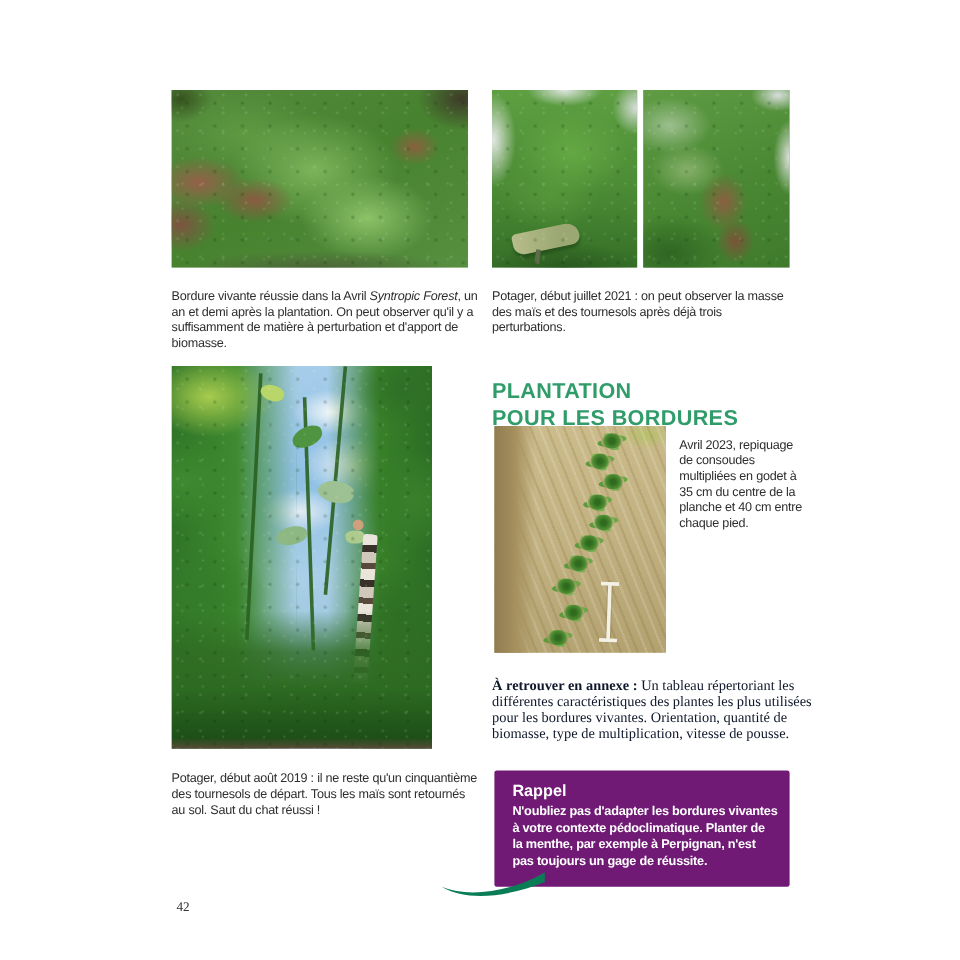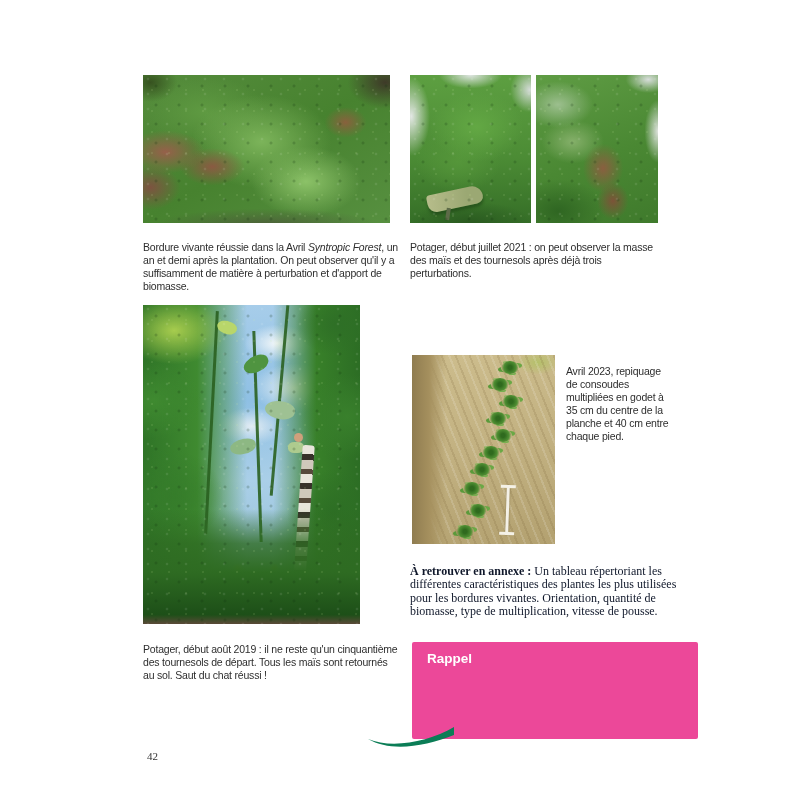--- a/index.html
+++ b/index.html
@@ -118,21 +118,21 @@
   .caption i{font-style:italic;}
   .c1{left:143px;top:230px;width:268px;}
   .c2{left:410px;top:230px;width:252px;}
   .c-avril{left:566px;top:354px;width:108px;}
   .c4{left:143px;top:632px;width:258px;}
   .heading{position:absolute;left:410px;top:301px;font-size:18px;font-weight:bold;
     line-height:1.22;letter-spacing:.3px;color:#2f9c6a;}
   .annexe{position:absolute;left:410px;top:553px;width:272px;
     font-family:"Liberation Serif",serif;font-size:12px;line-height:1.12;color:#0f172a;}
   .annexe strong{font-weight:bold;}
-  .rappel{position:absolute;left:412px;top:642px;width:286px;height:97px;background:#ec4899;
+  .rappel{position:absolute;left:412px;top:642px;width:246px;height:97px;background:#701a75;
     border-radius:2px;box-sizing:border-box;padding:9px 10px 10px 15px;color:#ffffff;}
   .rappel-title{font-size:13.5px;font-weight:bold;margin:0 0 4px 0;}
   .rappel-body{font-size:10.6px;line-height:1.32;letter-spacing:-0.2px;font-weight:bold;}
   .rappel-tail{position:absolute;left:-46px;bottom:-15px;}
   .pageno{position:absolute;left:147px;top:750px;font-family:"Liberation Serif",serif;
     font-size:11px;color:#333333;text-align:center;}
 </style>
 </head>
 <body>
 
@@ -143,20 +143,24 @@
   <div class="photo photo2 leafy">
     <div class="barrow"></div>
     <div class="barrow-leg"></div>
   </div>
   <div class="photo photo3 leafy"></div>
 
   <p class="caption c1"><span>Bordure vivante réussie dans la Avril </span><i>Syntropic Forest</i><span>, un an et demi après la plantation. On peut observer qu'il y a suffisamment de matière à perturbation et d'apport de biomasse.</span></p>
 
   <p class="caption c2">Potager, début juillet 2021 : on peut observer la masse des maïs et des tournesols après déjà trois perturbations.</p>
 
+  <h2 class="heading">
+    <div>PLANTATION</div>
+    <div>POUR LES BORDURES</div>
+  </h2>
 
   <div class="photo photo4 leafy">
     <div class="p4-left"></div>
     <div class="p4-right"></div>
     <div class="stem stem1"></div>
     <div class="stem stem2"></div>
     <div class="stem stem3"></div>
     <div class="leafblob lb1"></div>
     <div class="leafblob lb2"></div>
     <div class="leafblob lb3"></div>
@@ -187,17 +191,18 @@
 
   <p class="annexe"><strong>À retrouver en annexe :</strong><span> Un tableau répertoriant les différentes caractéristiques des plantes les plus utilisées pour les bordures vivantes. Orientation, quantité de biomasse, type de multiplication, vitesse de pousse.</span></p>
 
   <p class="caption c4">Potager, début août 2019 : il ne reste qu'un cinquantième des tournesols de départ. Tous les maïs sont retournés au sol. Saut du chat réussi !</p>
 
   <div class="rappel">
     <svg class="rappel-tail" width="90" height="28" viewBox="0 0 90 28">
       <path d="M88 1 C62 16 26 23 2 13 C24 26 58 21 88 9 Z" fill="#0b7d56"></path>
     </svg>
     <div class="rappel-title">Rappel</div>
+    <div class="rappel-body">N'oubliez pas d'adapter les bordures vivantes à votre contexte pédoclimatique. Planter de la menthe, par exemple à Perpignan, n'est pas toujours un gage de réussite.</div>
   </div>
 
   <div class="pageno">42</div>
 
 </div>
 
 </body></html>

